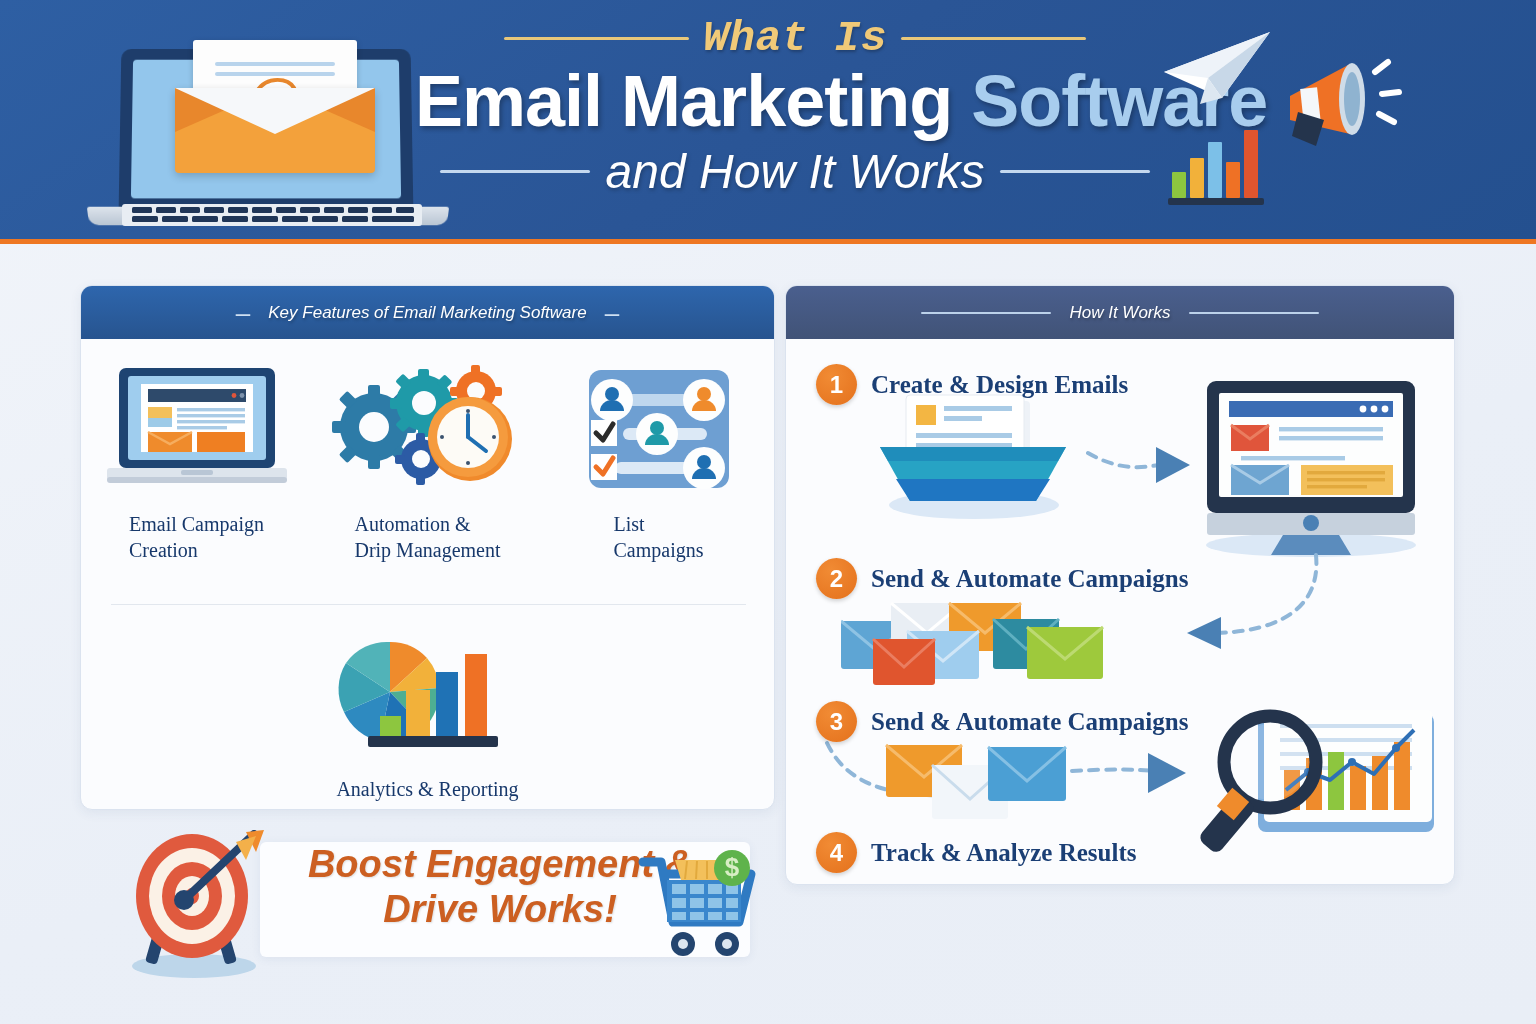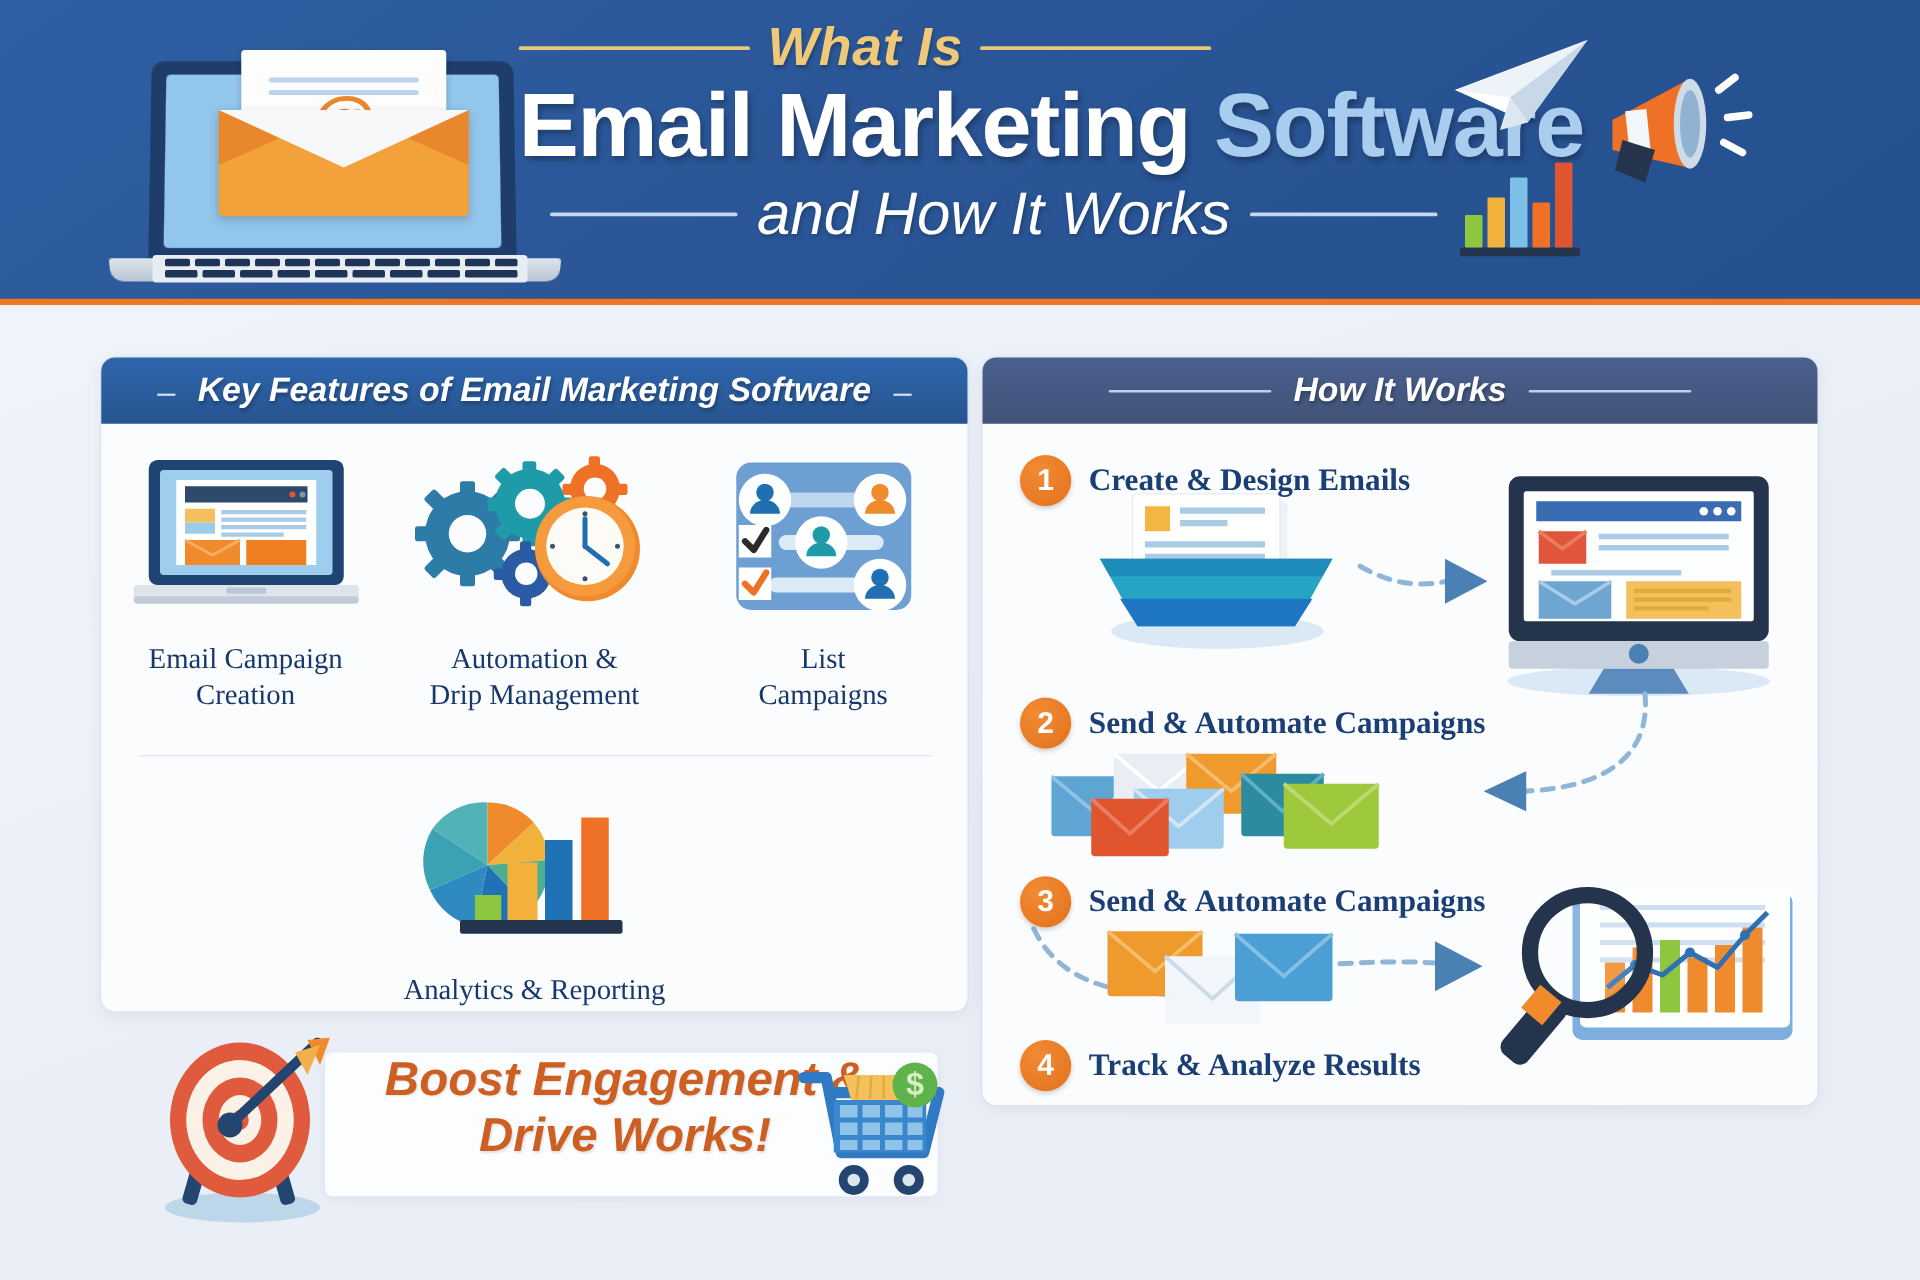--- a/index.html
+++ b/index.html
@@ -14,21 +14,21 @@
   
   .header {
     position: absolute; left: 0; top: 0; width: 1536px; height: 244px;
     background: linear-gradient(145deg,#2e5fa3 0%,#2a5596 50%,#24508f 100%);
     overflow: hidden;
   }
   .header:after {
     content:""; position:absolute; left:0; bottom:0; width:100%; height:5px; background:#ee7723;
   }
   .hdr-titles { position:absolute; left:415px; top:14px; width:760px; text-align:center; }
-  .line-what { display:flex; align-items:center; gap:14px; }
+  .line-what { display:flex; align-items:center; justify-content:center; gap:14px;font-family:Liberation Mono, monospace; }
   .rule { height:3px; background:#e8c77a; flex:1; max-width:185px; border-radius:2px; }
   .rule.light { background:#c4d8ef; max-width:150px; height:3px;}
   .t-what { font-size:43px; font-weight:bold; color:#f0c978; font-style:italic;
             letter-spacing:.5px; text-shadow:1px 2px 3px rgba(0,0,0,.25); white-space:nowrap;}
   .t-main { font-size:72px; font-weight:bold; color:#ffffff; line-height:1.02; margin-top:2px;
             letter-spacing:-1px; text-shadow:2px 3px 5px rgba(0,0,0,.3); white-space:nowrap;}
   .t-main .soft { color:#a8cdee; }
   .line-sub { display:flex; align-items:center; justify-content:center; gap:16px; margin-top:6px;}
   .t-sub { font-size:48px; font-weight:normal; font-style:italic; color:#ffffff;
            text-shadow:1px 2px 4px rgba(0,0,0,.28); white-space:nowrap;text-align:right;}
@@ -54,29 +54,29 @@
   .bars-hdr .base { position:absolute; bottom:0; left:0; width:96px; height:7px; background:#24344c; border-radius:2px;}
   .megaphone { position:absolute; left:1272px; top:48px; width:150px; height:110px; }
 
   
   .panel { position:absolute; background:#fbfcfe; border:1px solid #dbe3ef; border-radius:12px; box-shadow:0 3px 12px rgba(40,70,120,.07); }
   .panel-hd { height:53px; border-radius:11px 11px 0 0; display:flex; align-items:center; justify-content:center; gap:18px; }
   .panel-hd.left { background:linear-gradient(180deg,#2e66ad,#27548f); }
   .panel-hd.right { background:linear-gradient(180deg,#4a5f8e,#415377); }
   .hd-rule { height:2px; background:#bcd2ea; flex:0 0 auto; border-radius:2px;}
   .hd-dash { color:#cfe0f2; font-size:26px; line-height:1;}
-  .panel-title { color:#fff; font-size:27px; font-weight:bold; white-space:nowrap; text-shadow:1px 2px 3px rgba(0,0,0,.28); font-style:italic; }
+  .panel-title { color:#fff; font-size:17px; font-weight:normal; white-space:nowrap; text-shadow:1px 2px 3px rgba(0,0,0,.28); font-style:italic; }
 
   #panel-left { left:80px; top:285px; width:695px; height:525px; }
   #panel-right { left:785px; top:285px; width:670px; height:600px; }
 
   .feat-row { position:absolute; display:flex; width:100%; }
   .feature { flex:1; display:flex; flex-direction:column; align-items:center; }
   .feat-icon { height:135px; display:flex; align-items:center; justify-content:center; }
-  .feat-label { margin-top:16px; text-align:center; color:#17386b; font-size:23px; line-height:1.28; font-weight:500; font-family:"Liberation Serif", serif;}
+  .feat-label { margin-top:16px; text-align:left; color:#17386b; font-size:20px; line-height:1.28; font-weight:500; font-family:"Liberation Serif", serif;}
   .divider { position:absolute; left:30px; width:635px; height:1px; background:#e2e7ee;}
 
   
   .step { position:absolute; display:flex; align-items:center; gap:14px;}
   .step-num { width:41px; height:41px; border-radius:50%; background:radial-gradient(circle at 35% 30%,#f18b34,#e4711c);
               color:#fff; font-size:24px; font-weight:bold; display:flex; align-items:center; justify-content:center;
               box-shadow:0 2px 4px rgba(0,0,0,.18); flex:0 0 auto;}
   .step-label { color:#1b3f75; font-size:25px; font-weight:bold; white-space:nowrap; font-family:Liberation Serif, serif;}
 
   

